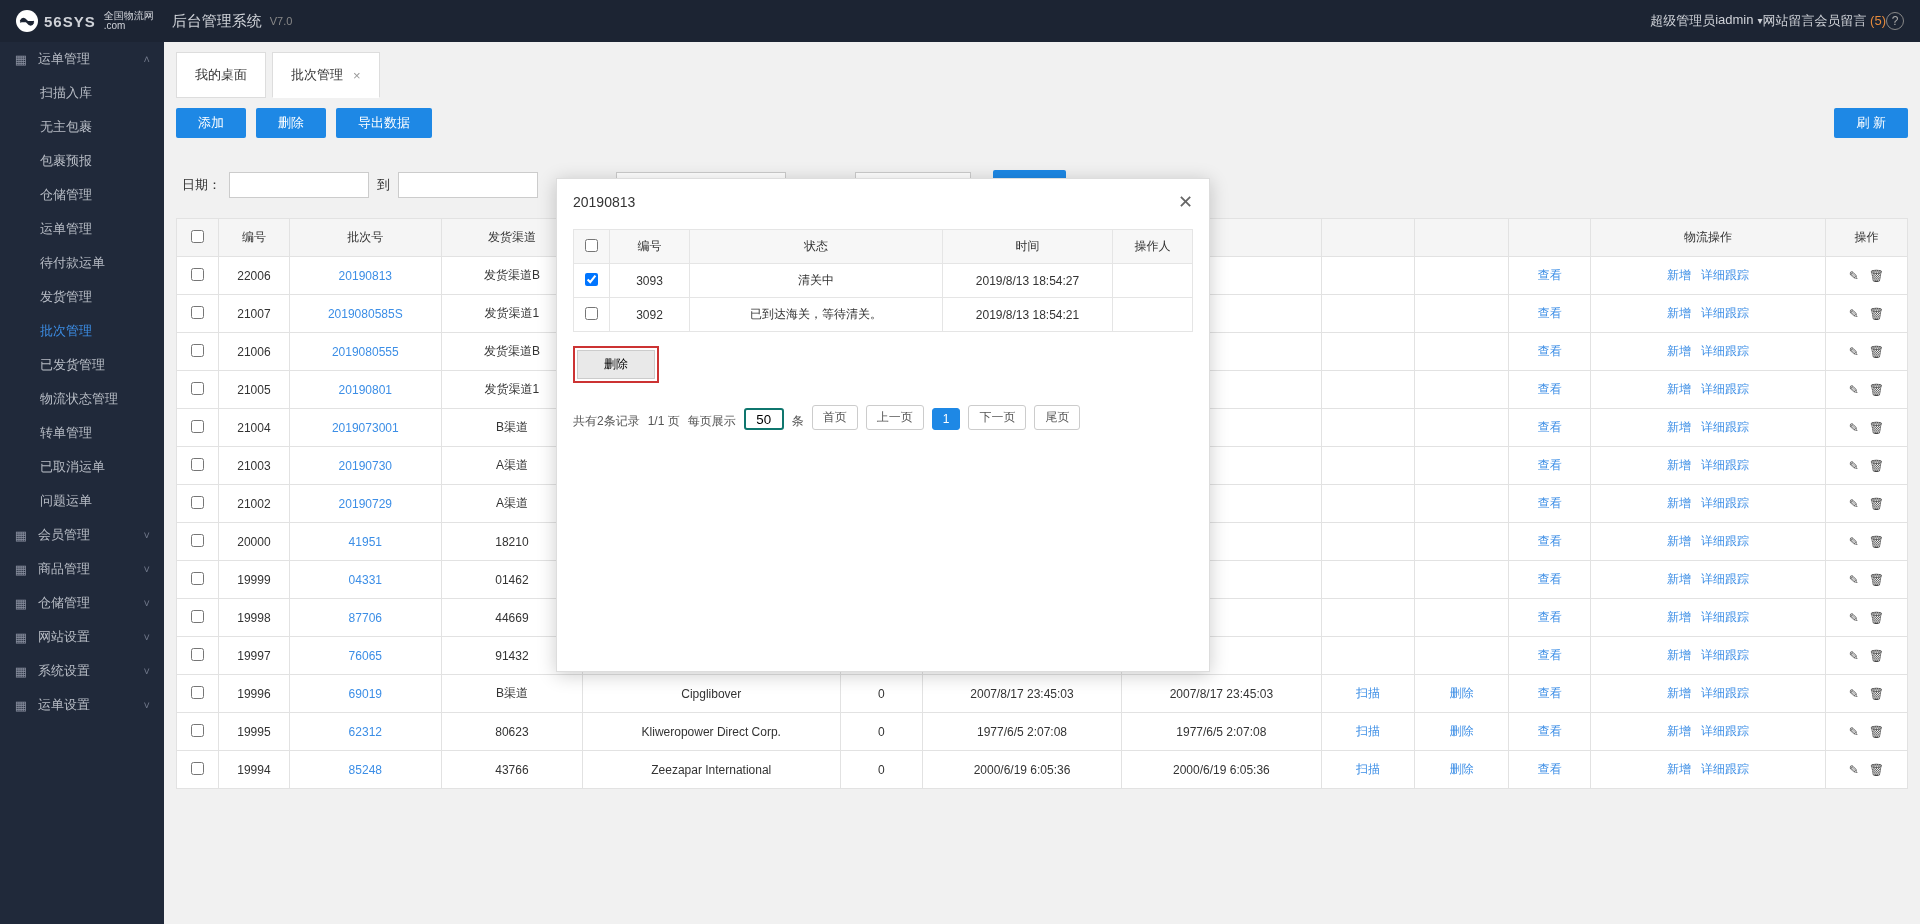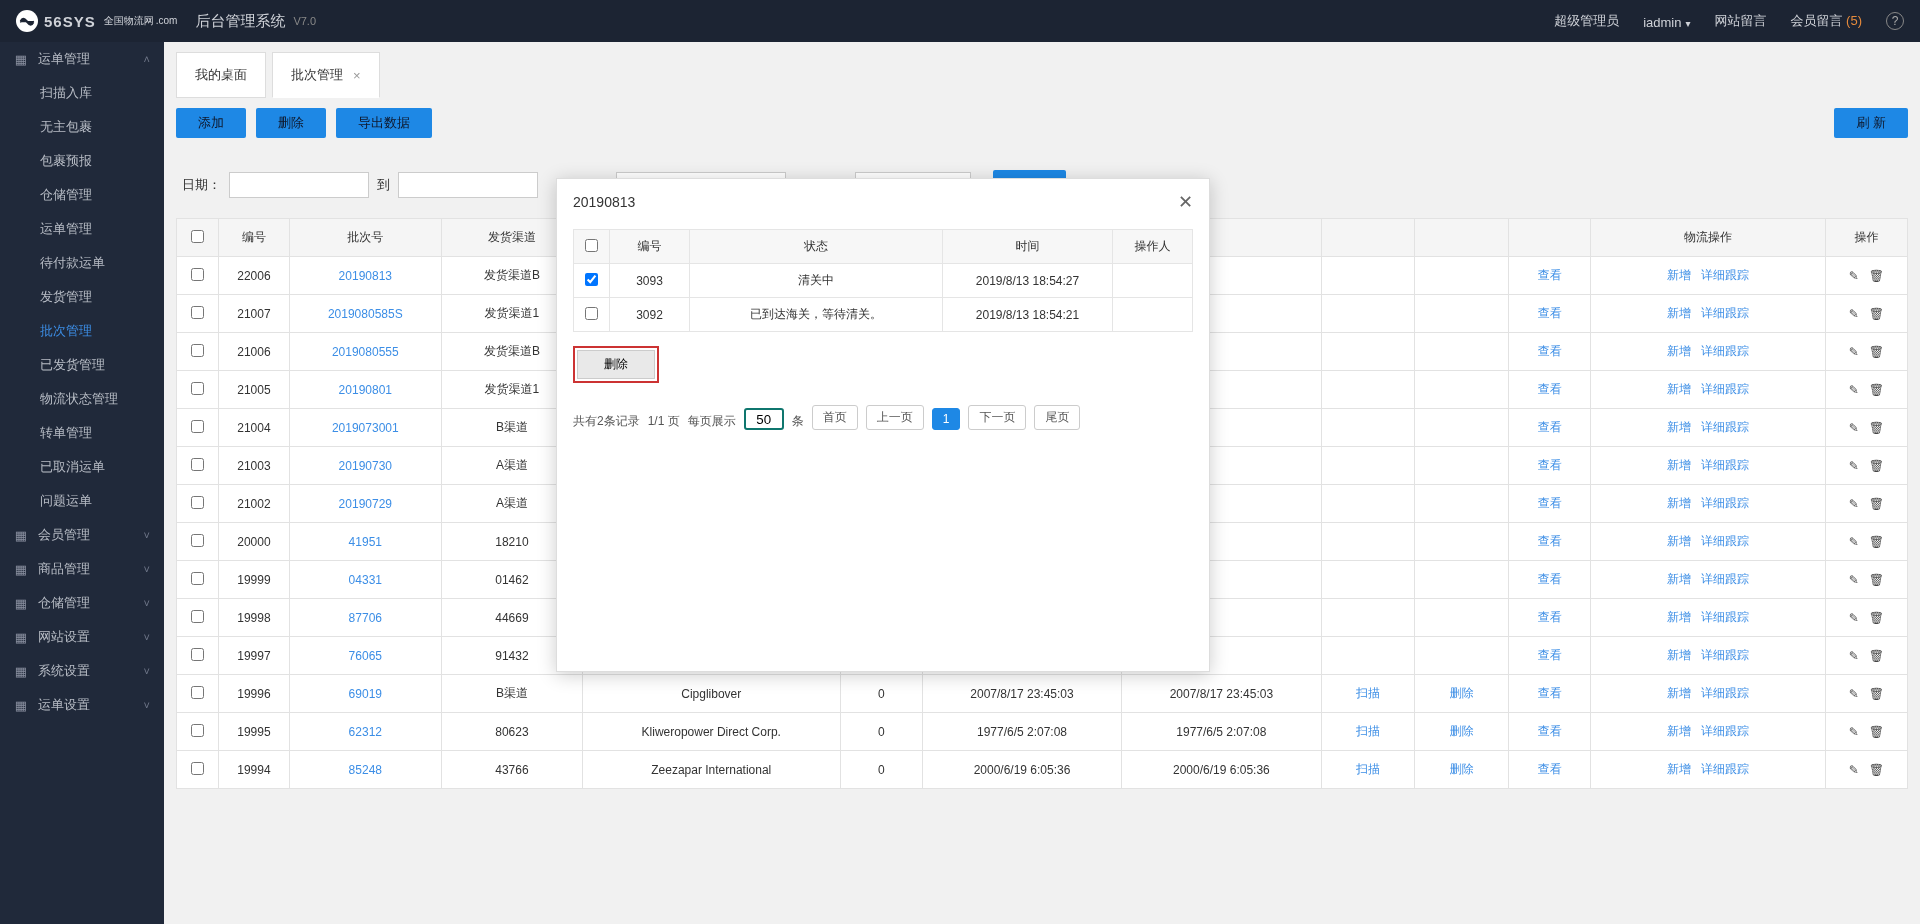--- a/index.html
+++ b/index.html
@@ -6,39 +6,39 @@
 body{font-family:"Microsoft YaHei",Arial,sans-serif;font-size:13px;background:#f5f5f5;color:#333;overflow:hidden}
 .layout{display:flex;flex-direction:column;height:924px;width:1920px}
 .topbar{height:42px;background:#1c2433;color:#cfd2d8;display:flex;align-items:center;padding:8px 16px;font-size:13px}
 .logo-wrap{display:flex;align-items:center;gap:6px}
 .logo-badge{width:22px;height:22px;border-radius:50%;background:#fff;display:flex;align-items:center;justify-content:center}
 .logo-badge svg{width:16px;height:16px}
 .logo-txt{font-weight:bold;font-size:15px;letter-spacing:1px}
 .logo-sub{font-size:10px;display:inline-block;line-height:10px;margin-left:2px}
 .title{margin-left:18px;font-size:15px}
 .ver{margin-left:8px;font-size:11px;color:#888}
-.top-right{margin-left:auto;display:flex;align-items:flex-end;gap:24px}
+.top-right{margin-left:auto;display:flex;align-items:flex-start;}
 .top-link{color:#cfd2d8;cursor:pointer}
 .top-link .num{color:#e58a3c}
 .chev{font-size:10px;margin-left:4px}
 .qmark{width:18px;height:18px;border:1px solid #888;border-radius:50%;display:flex;align-items:center;justify-content:center;font-size:12px;color:#aaa}
 .body{flex:1;display:flex;min-height:0}
 .sidebar{width:164px;background:#20293a;color:#b8bdc6;overflow-y:auto;font-size:13px}
 .side-item{display:flex;align-items:center;height:34px;padding:0 14px;cursor:pointer;gap:10px}
 .side-item.sub{padding-left:40px}
 .side-item.active{color:#3c8ee6}
 .side-item .caret{margin-left:auto;font-size:11px;color:#70788a}
 .side-icon{width:14px;height:14px;display:flex;align-items:center;justify-content:center;color:#8a90a0}
 .main{flex:1;display:flex;flex-direction:column;min-width:0;background:#f1f1f1}
 .tabs{display:flex;gap:6px;padding:10px 12px 0 12px;background:#f1f1f1}
 .tab{background:#fff;border:1px solid #ddd;padding:13px 18px;font-size:13px;display:flex;align-items:center;gap:10px;cursor:pointer}
 .tab.active{border-bottom-color:#fff}
 .tab .x{color:#999;font-size:13px}
 .toolbar{display:flex;align-items:center;gap:10px;padding:10px 12px 12px 12px}
-.btn{background:#1e88e5;color:#0f172a;border:none;padding:6px 22px;font-size:13px;cursor:pointer;border-radius:2px}
+.btn{background:#1e88e5;color:#ffffff;border:none;padding:6px 22px;font-size:13px;cursor:pointer;border-radius:2px}
 .btn.refresh{margin-left:auto}
 .filter{display:flex;align-items:center;gap:8px;padding:20px 18px 18px 18px;font-size:13px}
 .filter label{color:#333}
 .filter input[type=text]{border:1px solid #ccc;height:26px;padding:0 8px;font-size:13px;background:#fff}
 .filter .date{width:140px;background:#eee}
 .filter .kw{width:170px;background:#eee}
 .filter select{border:1px solid #ccc;height:26px;width:116px;font-size:13px;background:#fff}
 .tbl-wrap{flex:1;overflow:auto;padding:0 12px 12px 12px}
 table.tbl{width:100%;border-collapse:collapse;background:#fff;font-size:12px}
 table.tbl th,table.tbl td{border:1px solid #e2e2e2;text-align:center;padding:10px 8px;white-space:nowrap}
@@ -69,21 +69,21 @@
 
 <div class="layout">
   <div class="topbar">
     <div class="logo-wrap">
       <span class="logo-badge">
         <svg viewBox="0 0 24 24">
             <path fill="#1c2433" d="M2 12 Q6 4 12 12 T22 12 M2 14 Q6 6 12 14 T22 14" stroke="#1c2433" stroke-width="2"></path>
           </svg>
       </span>
       <span class="logo-txt">56SYS</span>
-      <span style="display:flex;flex-direction:row;line-height:9px">
+      <span style="display:flex;flex-direction:column;line-height:9px">
         <span class="logo-sub">全国物流网</span>
         <span class="logo-sub">.com</span>
       </span>
     </div>
     <span class="title">后台管理系统</span>
     <span class="ver">V7.0</span>
     <div class="top-right">
       <span class="top-link">超级管理员</span>
       <span class="top-link"><span>iadmin</span><span class="chev">▾</span></span>
       <span class="top-link">网站留言</span>

